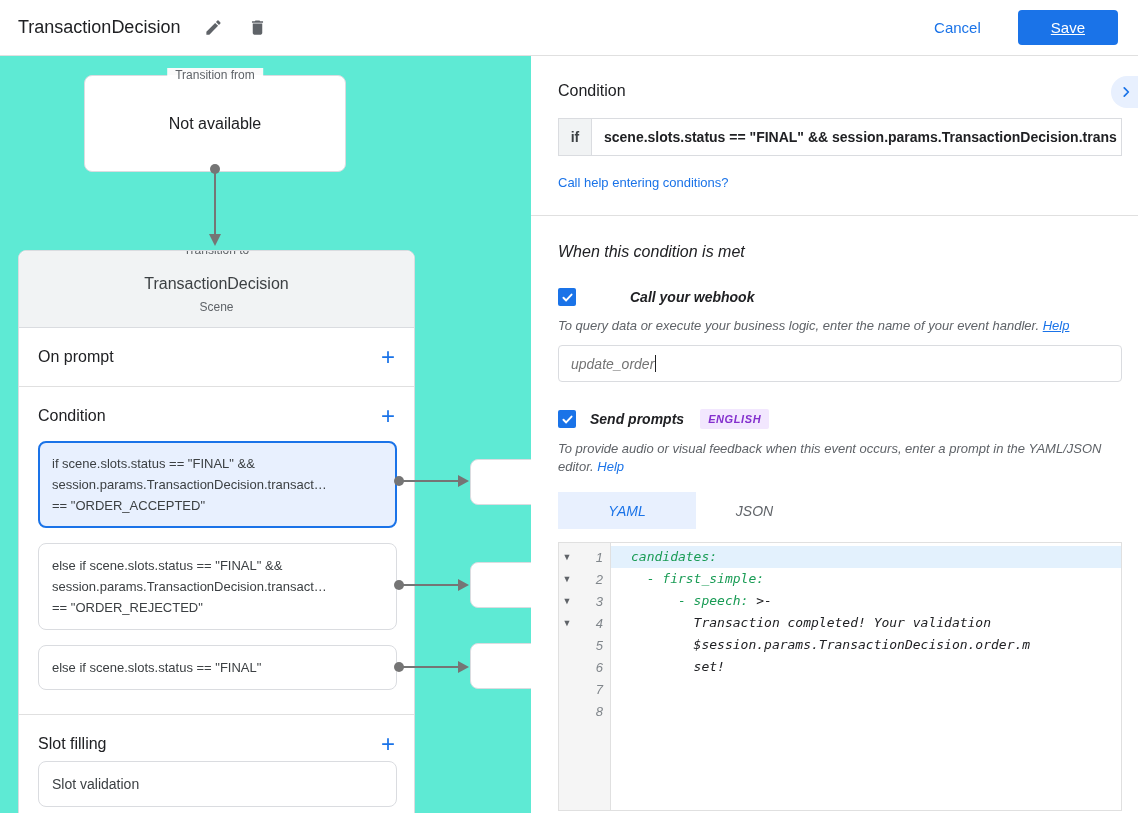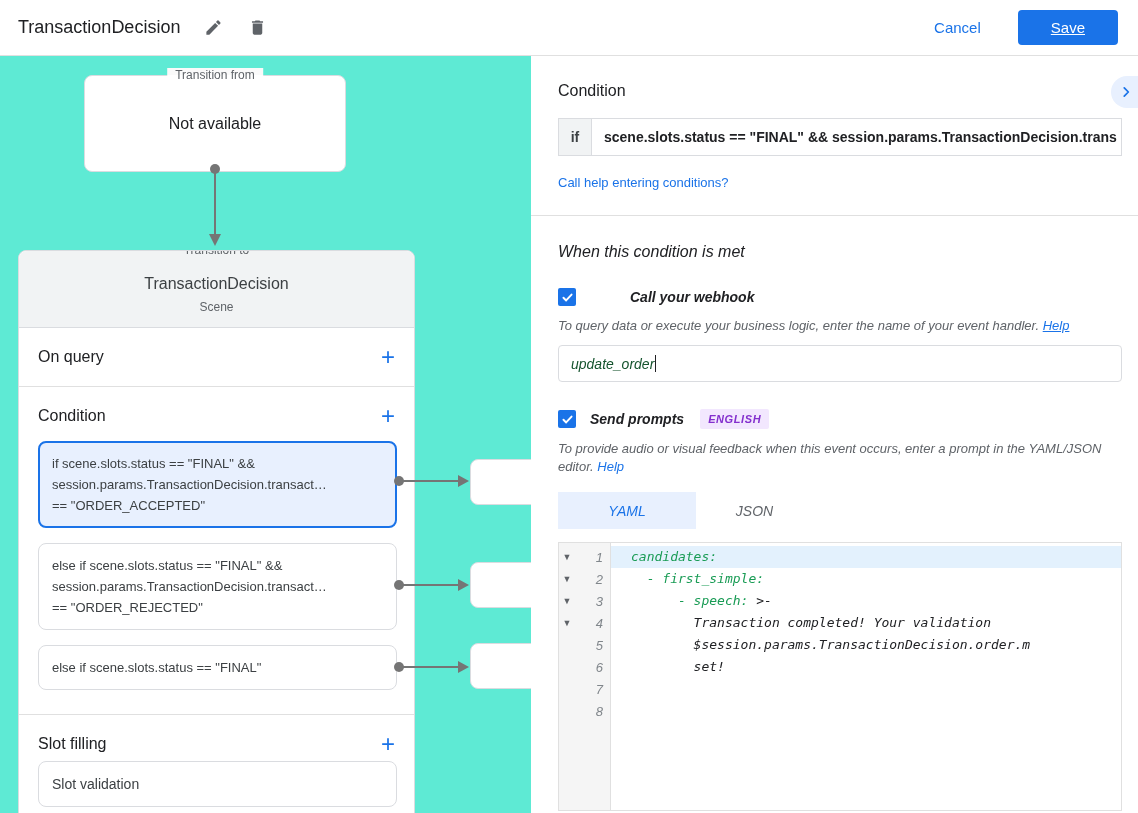--- a/index.html
+++ b/index.html
@@ -79,21 +79,21 @@
   .checkbox { width:18px; height:18px; flex:none; background:#1a73e8; border-radius:2px;
     display:flex; align-items:center; justify-content:center; cursor:pointer; }
   .checkbox svg { width:13px; height:13px; stroke:#fff; }
   .check-label { margin-left:14px; font-size:14px; font-weight:700; color:#202124; }
   .badge { margin-left:16px; background:#f2e7fe; color:#8430ce; font-size:11px; font-weight:700;
     letter-spacing:.6px; padding:4px 8px; border-radius:2px; }
   .desc { margin-top:11px; font-size:13px; line-height:18px; color:#5f6368; max-width:566px; }
   .desc a { color:#1a73e8; text-decoration:underline; cursor:pointer; }
   .desc a.nounder { text-decoration:none; }
   .text-input { margin-top:10px; height:37px; border:1px solid #dadce0; border-radius:4px;
-    display:flex; align-items:center; padding:0 12px; font-size:14px; color:#14532d; cursor:text; }
+    display:flex; align-items:center; padding:0 12px; font-size:14px; color:#737373; cursor:text; }
   .caret { display:inline-block; width:1px; height:17px; background:#202124; margin-left:1px;
     animation:blink 1s steps(1) infinite; }
   @keyframes blink { 50% { opacity:0; } }
 
   .tabs { display:flex; margin-top:16px; }
   .tab { height:37px; display:flex; align-items:center; justify-content:center;
     font-size:14px; font-weight:500; color:#5f6368; cursor:pointer; }
   .tab.t-yaml { width:138px; }
   .tab.t-json { width:117px; }
   .tab.active { background:#e8f0fe; color:#1a73e8; }
@@ -142,21 +142,21 @@
     </div>
 
     <div class="fieldset-box to-box">
       <span class="legend gray">Transition to</span>
       <div class="scene-head">
         <div class="scene-name">TransactionDecision</div>
         <div class="scene-type">Scene</div>
       </div>
 
       <div class="row-label">
-        <span class="lbl">On query</span>
+        <span class="lbl">On prompt</span>
         <span class="plus">+</span>
       </div>
       <div class="hr"></div>
 
       <div class="row-label tight">
         <span class="lbl">Condition</span>
         <span class="plus">+</span>
       </div>
 
       <div class="cond-card selected">

